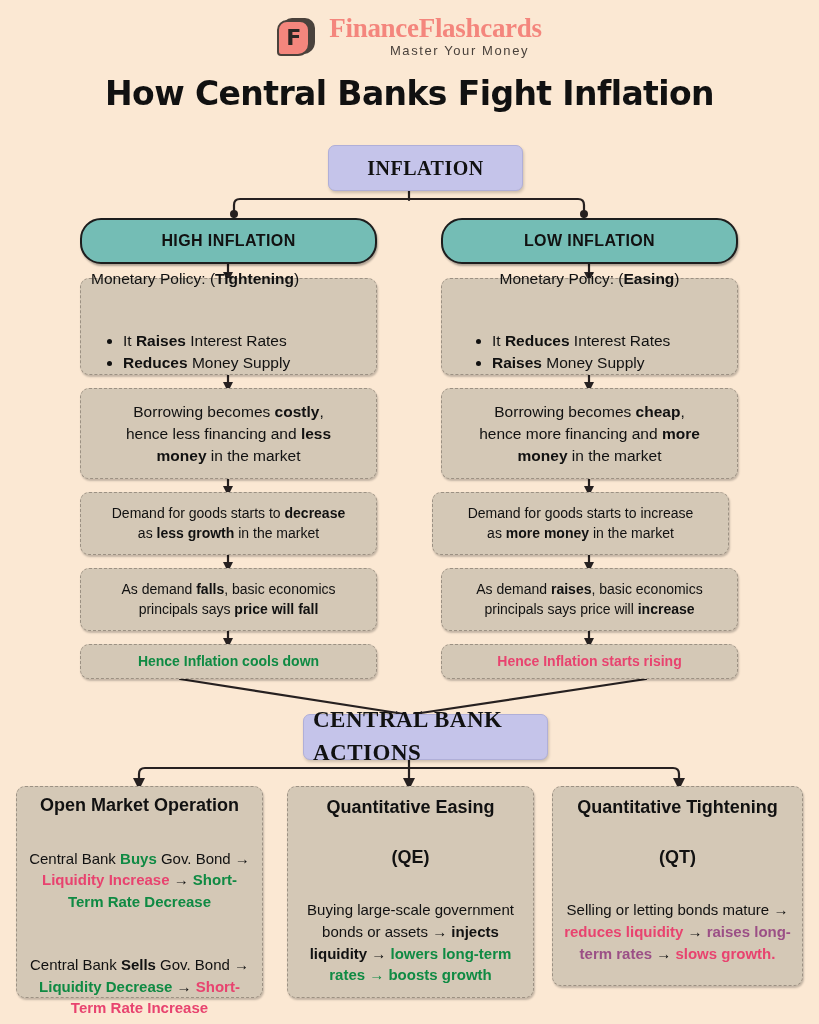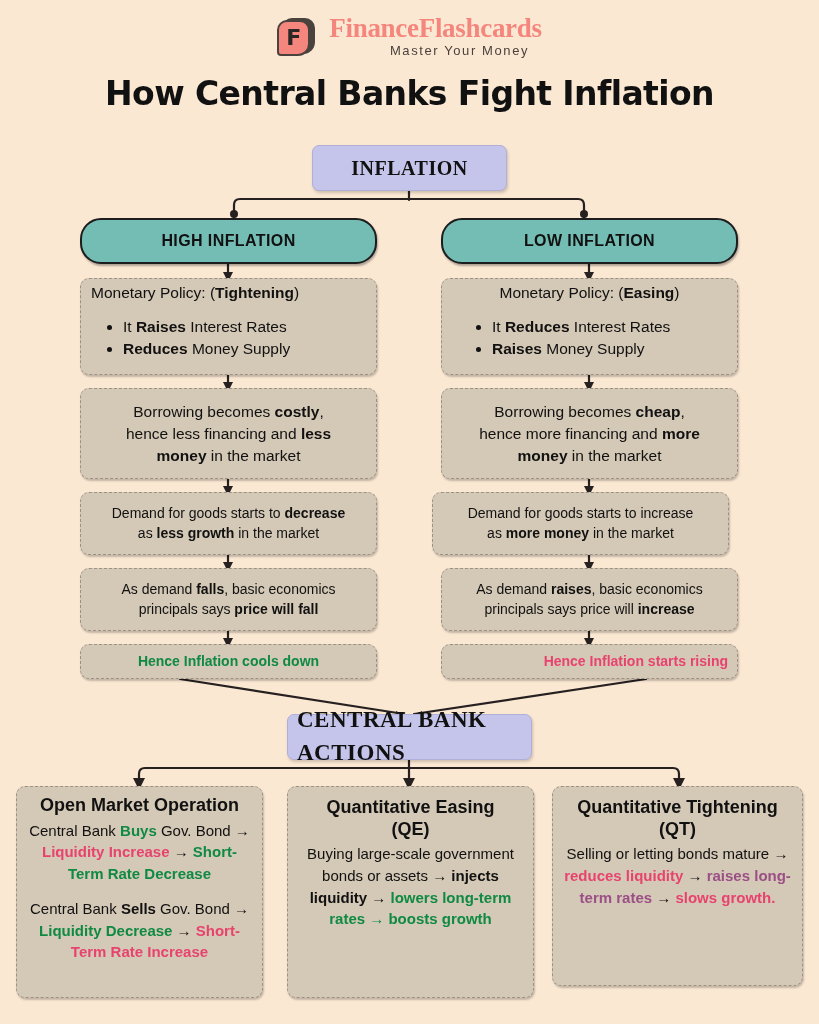--- a/index.html
+++ b/index.html
@@ -57,28 +57,28 @@
   
   .box {
     position:absolute;
     border:1px dashed #8d8madd;
     border-radius:9px;
     background:#d4c8b6;
     box-shadow: 1px 2px 2px rgba(0,0,0,0.22);
     display:flex; flex-direction:column; justify-content:center;
     padding:5px 9px;
   }
-  .box.tan { background:#d4c8b6; border:1px dashed #9c9183; }
+  .box.tan { background:#d4c8b6; border:1px dashed #9c9183;gap:28px; }
   .box.teal {
     background:#74bdb5; border:2px solid #1d1d1d; border-radius:21px;
     align-items:center; box-shadow:1px 2px 2px rgba(0,0,0,0.3);
   }
   .box.lav {
     background:#c5c4ea; border:1px solid #b0afd8; border-radius:7px;
-    align-items:center; box-shadow:1px 2px 3px rgba(0,0,0,0.18);
+    align-items:center; box-shadow:1px 2px 3px rgba(0,0,0,0.18);margin-left:16px;
   }
 
   .hdr-teal {
     font-family:"Liberation Sans", sans-serif;
     font-weight:bold; font-size:16px; letter-spacing:0.4px; color:#111;
   }
   .hdr-lav {
     font-family:"Liberation Serif", serif;
     font-weight:bold; font-size:20px; letter-spacing:0.5px; color:#111;
   }
@@ -237,21 +237,21 @@
     Demand for goods starts to increase<br>as <b>more money</b> in the market
   </div>
 </div>
 
 <div class="box tan" style="left:441px; top:568px; width:297px; height:63px;">
   <div class="btxt small">
     As demand <b>raises</b>, basic economics<br>principals says price will <b>increase</b>
   </div>
 </div>
 
-<div class="box tan" style="left:441px; top:644px; width:297px; height:35px; align-items:flex-end;">
+<div class="box tan" style="left:441px; top:644px; width:297px; height:35px; align-items:center;">
   <div class="btxt small" style="color:#e8436f; font-weight:bold;">Hence Inflation starts rising</div>
 </div>
 
 <div class="box lav" style="left:287px; top:714px; width:245px; height:46px;">
   <div class="hdr-lav small">CENTRAL BANK ACTIONS</div>
 </div>
 
 <div class="box tan" style="left:16px; top:786px; width:247px; height:212px; justify-content:flex-start; padding:8px 8px;">
   <div class="act-title">Open Market Operation</div>
   <div class="act-body">

